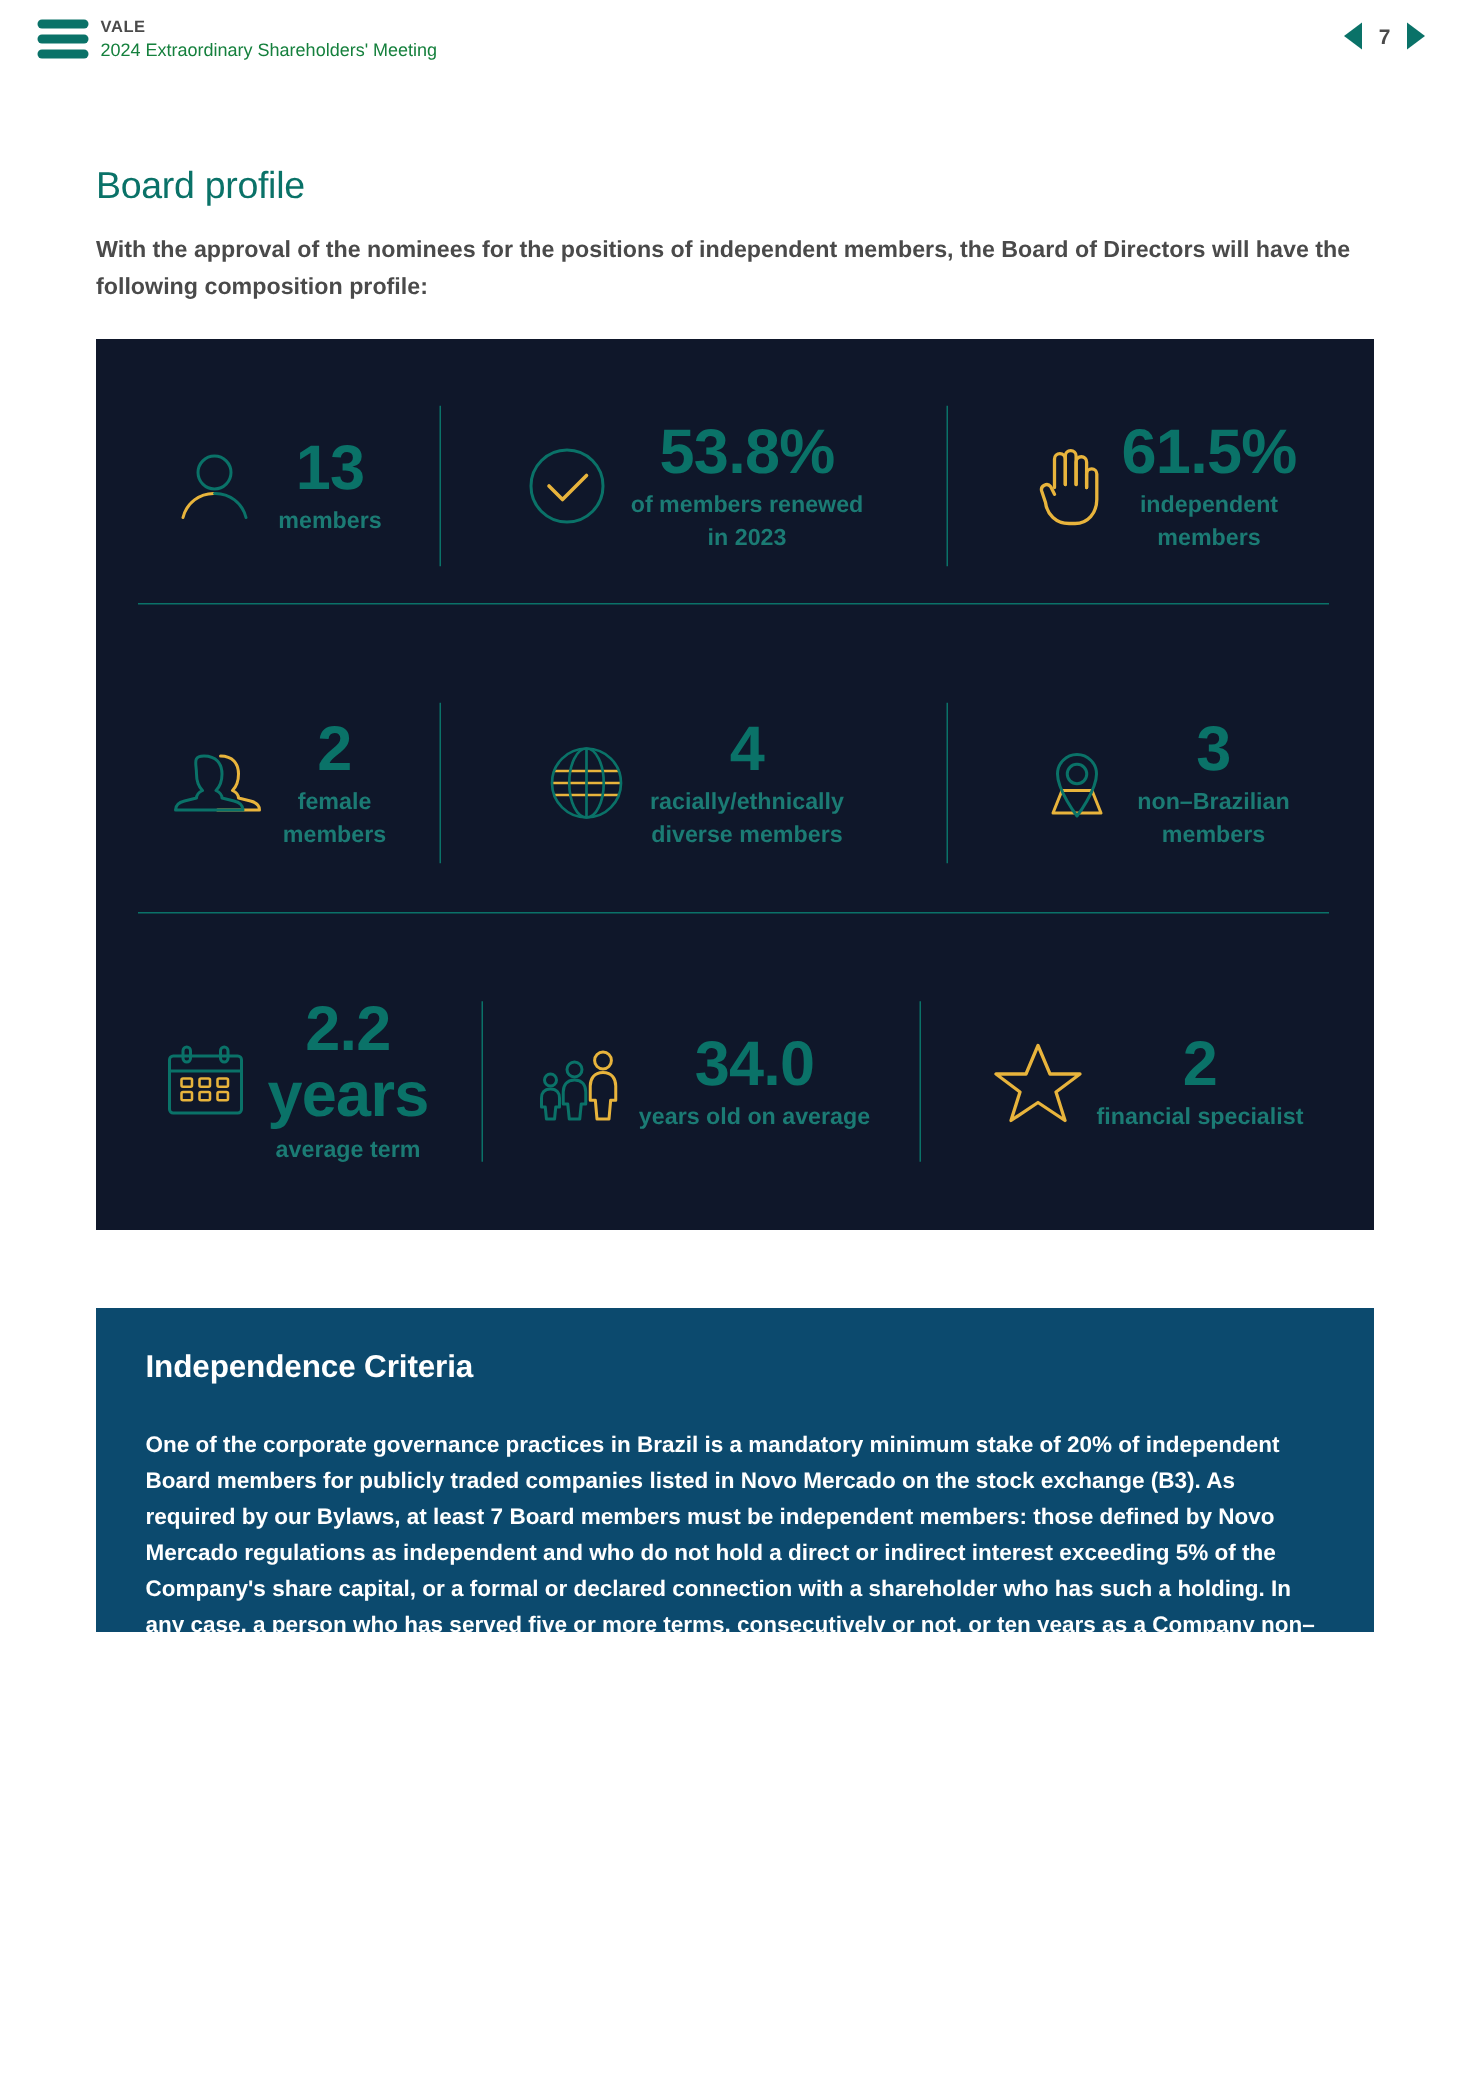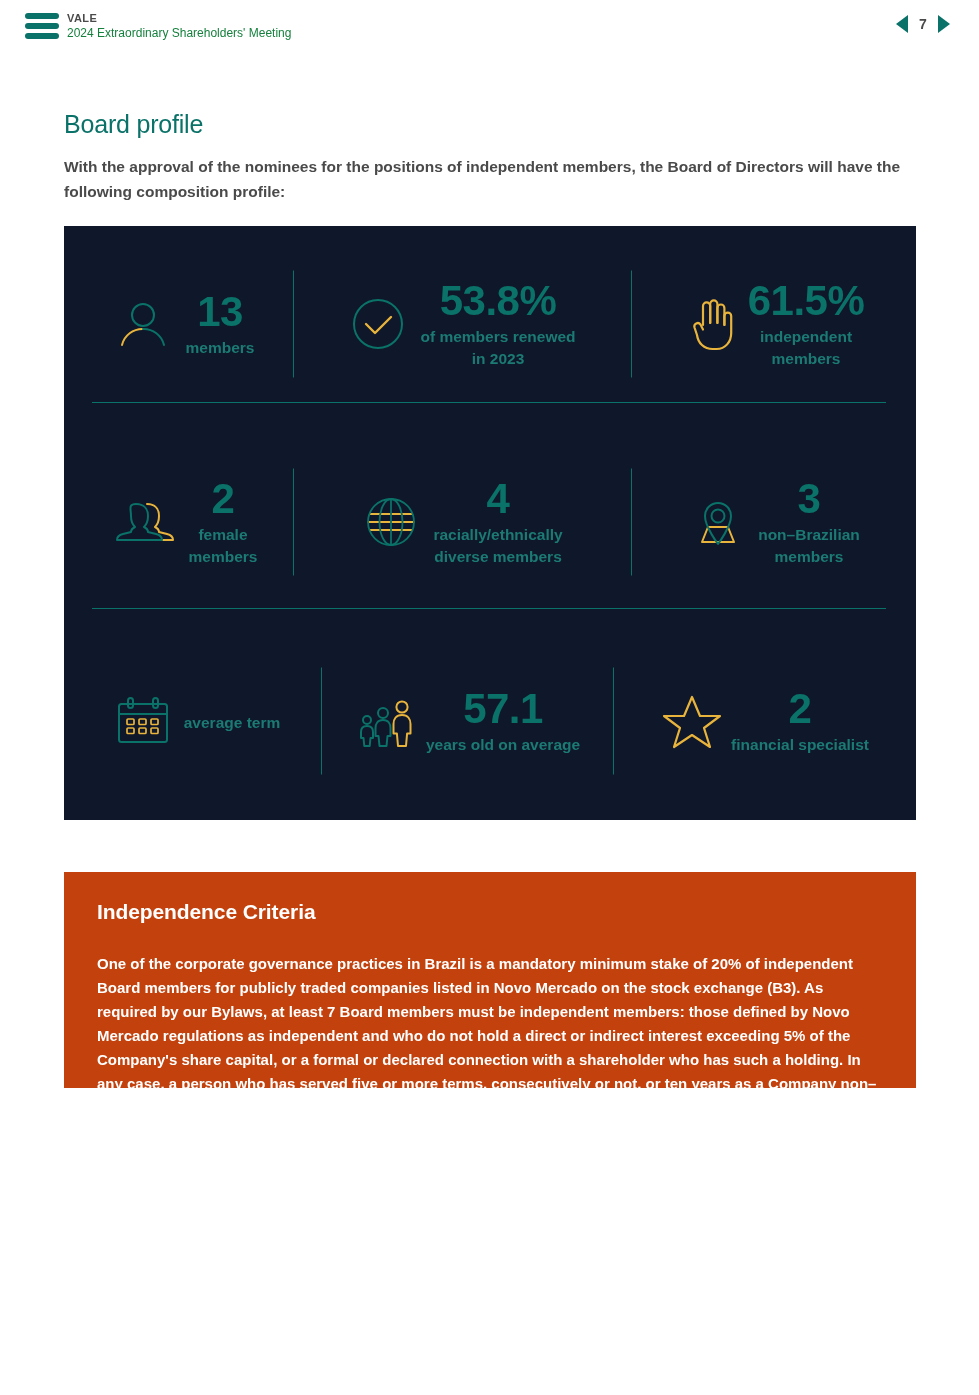--- a/index.html
+++ b/index.html
@@ -215,21 +215,21 @@
   .r3-c2 .stat-value, .r3-c3 .stat-value { align-self: center; }
   .r3-c2 .stat-label, .r3-c3 .stat-label { text-align: left; }
 
   
   .criteria {
     position: absolute;
     left: 64px;
     top: 872px;
     width: 852px;
     height: 216px;
-    background: #c2410c;
+    background: #0c4a6e;
     padding: 28px 33px 20px 33px;
   }
   .criteria-title {
     font-size: 21px;
     font-weight: bold;
     color: #ffffff;
     letter-spacing: -0.1px;
     margin-bottom: 28px;
   }
   .criteria-body {
@@ -396,20 +396,22 @@
               <rect x="15" y="27" width="7" height="5.5" rx="1"></rect>
               <rect x="27" y="27" width="7" height="5.5" rx="1"></rect>
               <rect x="39" y="27" width="7" height="5.5" rx="1"></rect>
               <rect x="15" y="36" width="7" height="5.5" rx="1"></rect>
               <rect x="27" y="36" width="7" height="5.5" rx="1"></rect>
               <rect x="39" y="36" width="7" height="5.5" rx="1"></rect>
             </g>
           </svg>
         </div>
         <div class="stat-text">
+          <div class="stat-value" style="white-space:pre-line;text-align:center;">2.2
+years</div>
           <div class="stat-label">average term</div>
         </div>
         <div class="vdiv"></div>
       </div>
 
       <div class="stat r3-c2">
         <div class="icon-wrap">
           <svg width="60" height="58" viewBox="0 0 60 58">
             <g fill="none" stroke="#0a7268" stroke-width="2" stroke-linejoin="round" stroke-linecap="round">
               <circle cx="11" cy="28" r="4"></circle>
@@ -417,21 +419,21 @@
               <circle cx="27" cy="21" r="5"></circle>
               <path d="M27 28 C21.5 28 19.5 32 19.5 36 v8 h3 l1 10 h7 l1 -10 h3 v-8 c0 -4 -2 -8 -7.5 -8 Z"></path>
             </g>
             <g fill="none" stroke="#e8b43c" stroke-width="2" stroke-linejoin="round" stroke-linecap="round">
               <circle cx="46" cy="15" r="5.6"></circle>
               <path d="M46 23 C39.8 23 37.5 27.5 37.5 32 v9.5 h3.4 l1.1 12.5 h8 l1.1 -12.5 h3.4 V32 c0 -4.5 -2.3 -9 -8.5 -9 Z"></path>
             </g>
           </svg>
         </div>
         <div class="stat-text">
-          <div class="stat-value">57.1</div>
+          <div class="stat-value">34.0</div>
           <div class="stat-label">years old on average</div>
         </div>
         <div class="vdiv"></div>
       </div>
 
       <div class="stat r3-c3">
         <div class="icon-wrap">
           <svg width="62" height="60" viewBox="0 0 62 60">
             <path d="M31 6 L39 25 L59 25 L43 37 L49 56 L31 44 L13 56 L19 37 L3 25 L23 25 Z" fill="none" stroke="#e8b43c" stroke-width="2.2" stroke-linejoin="round"></path>
           </svg>

